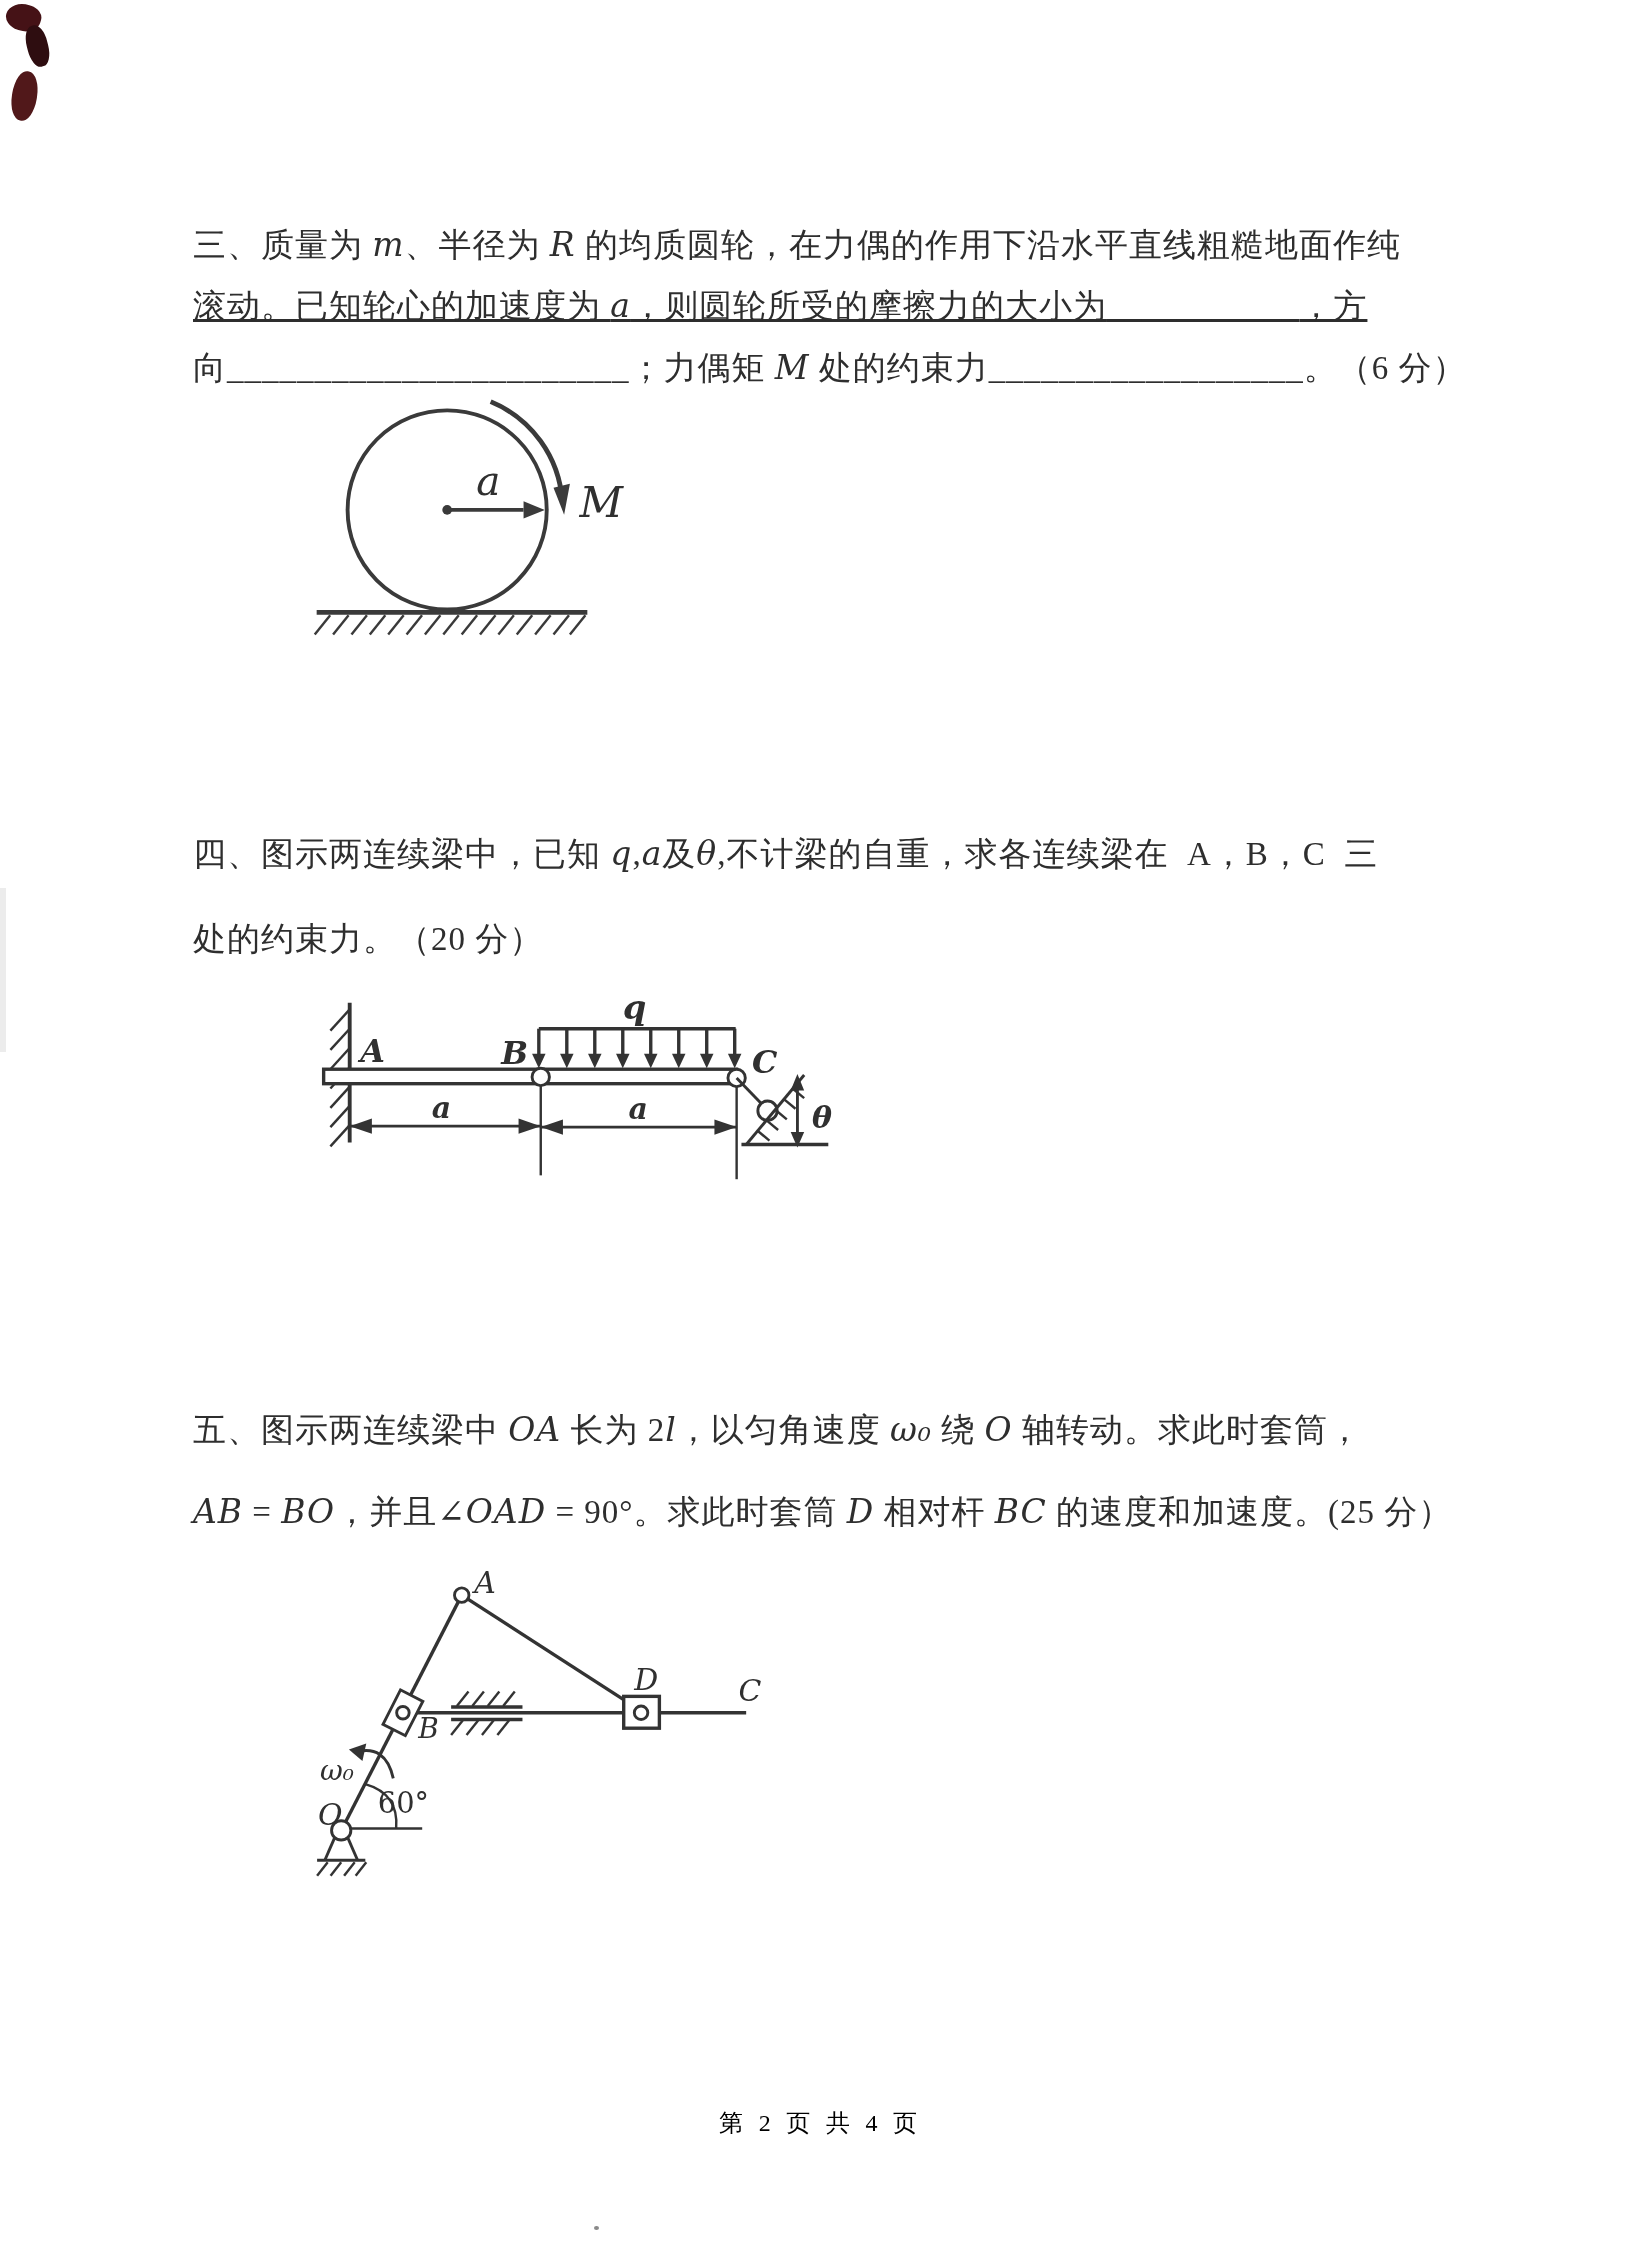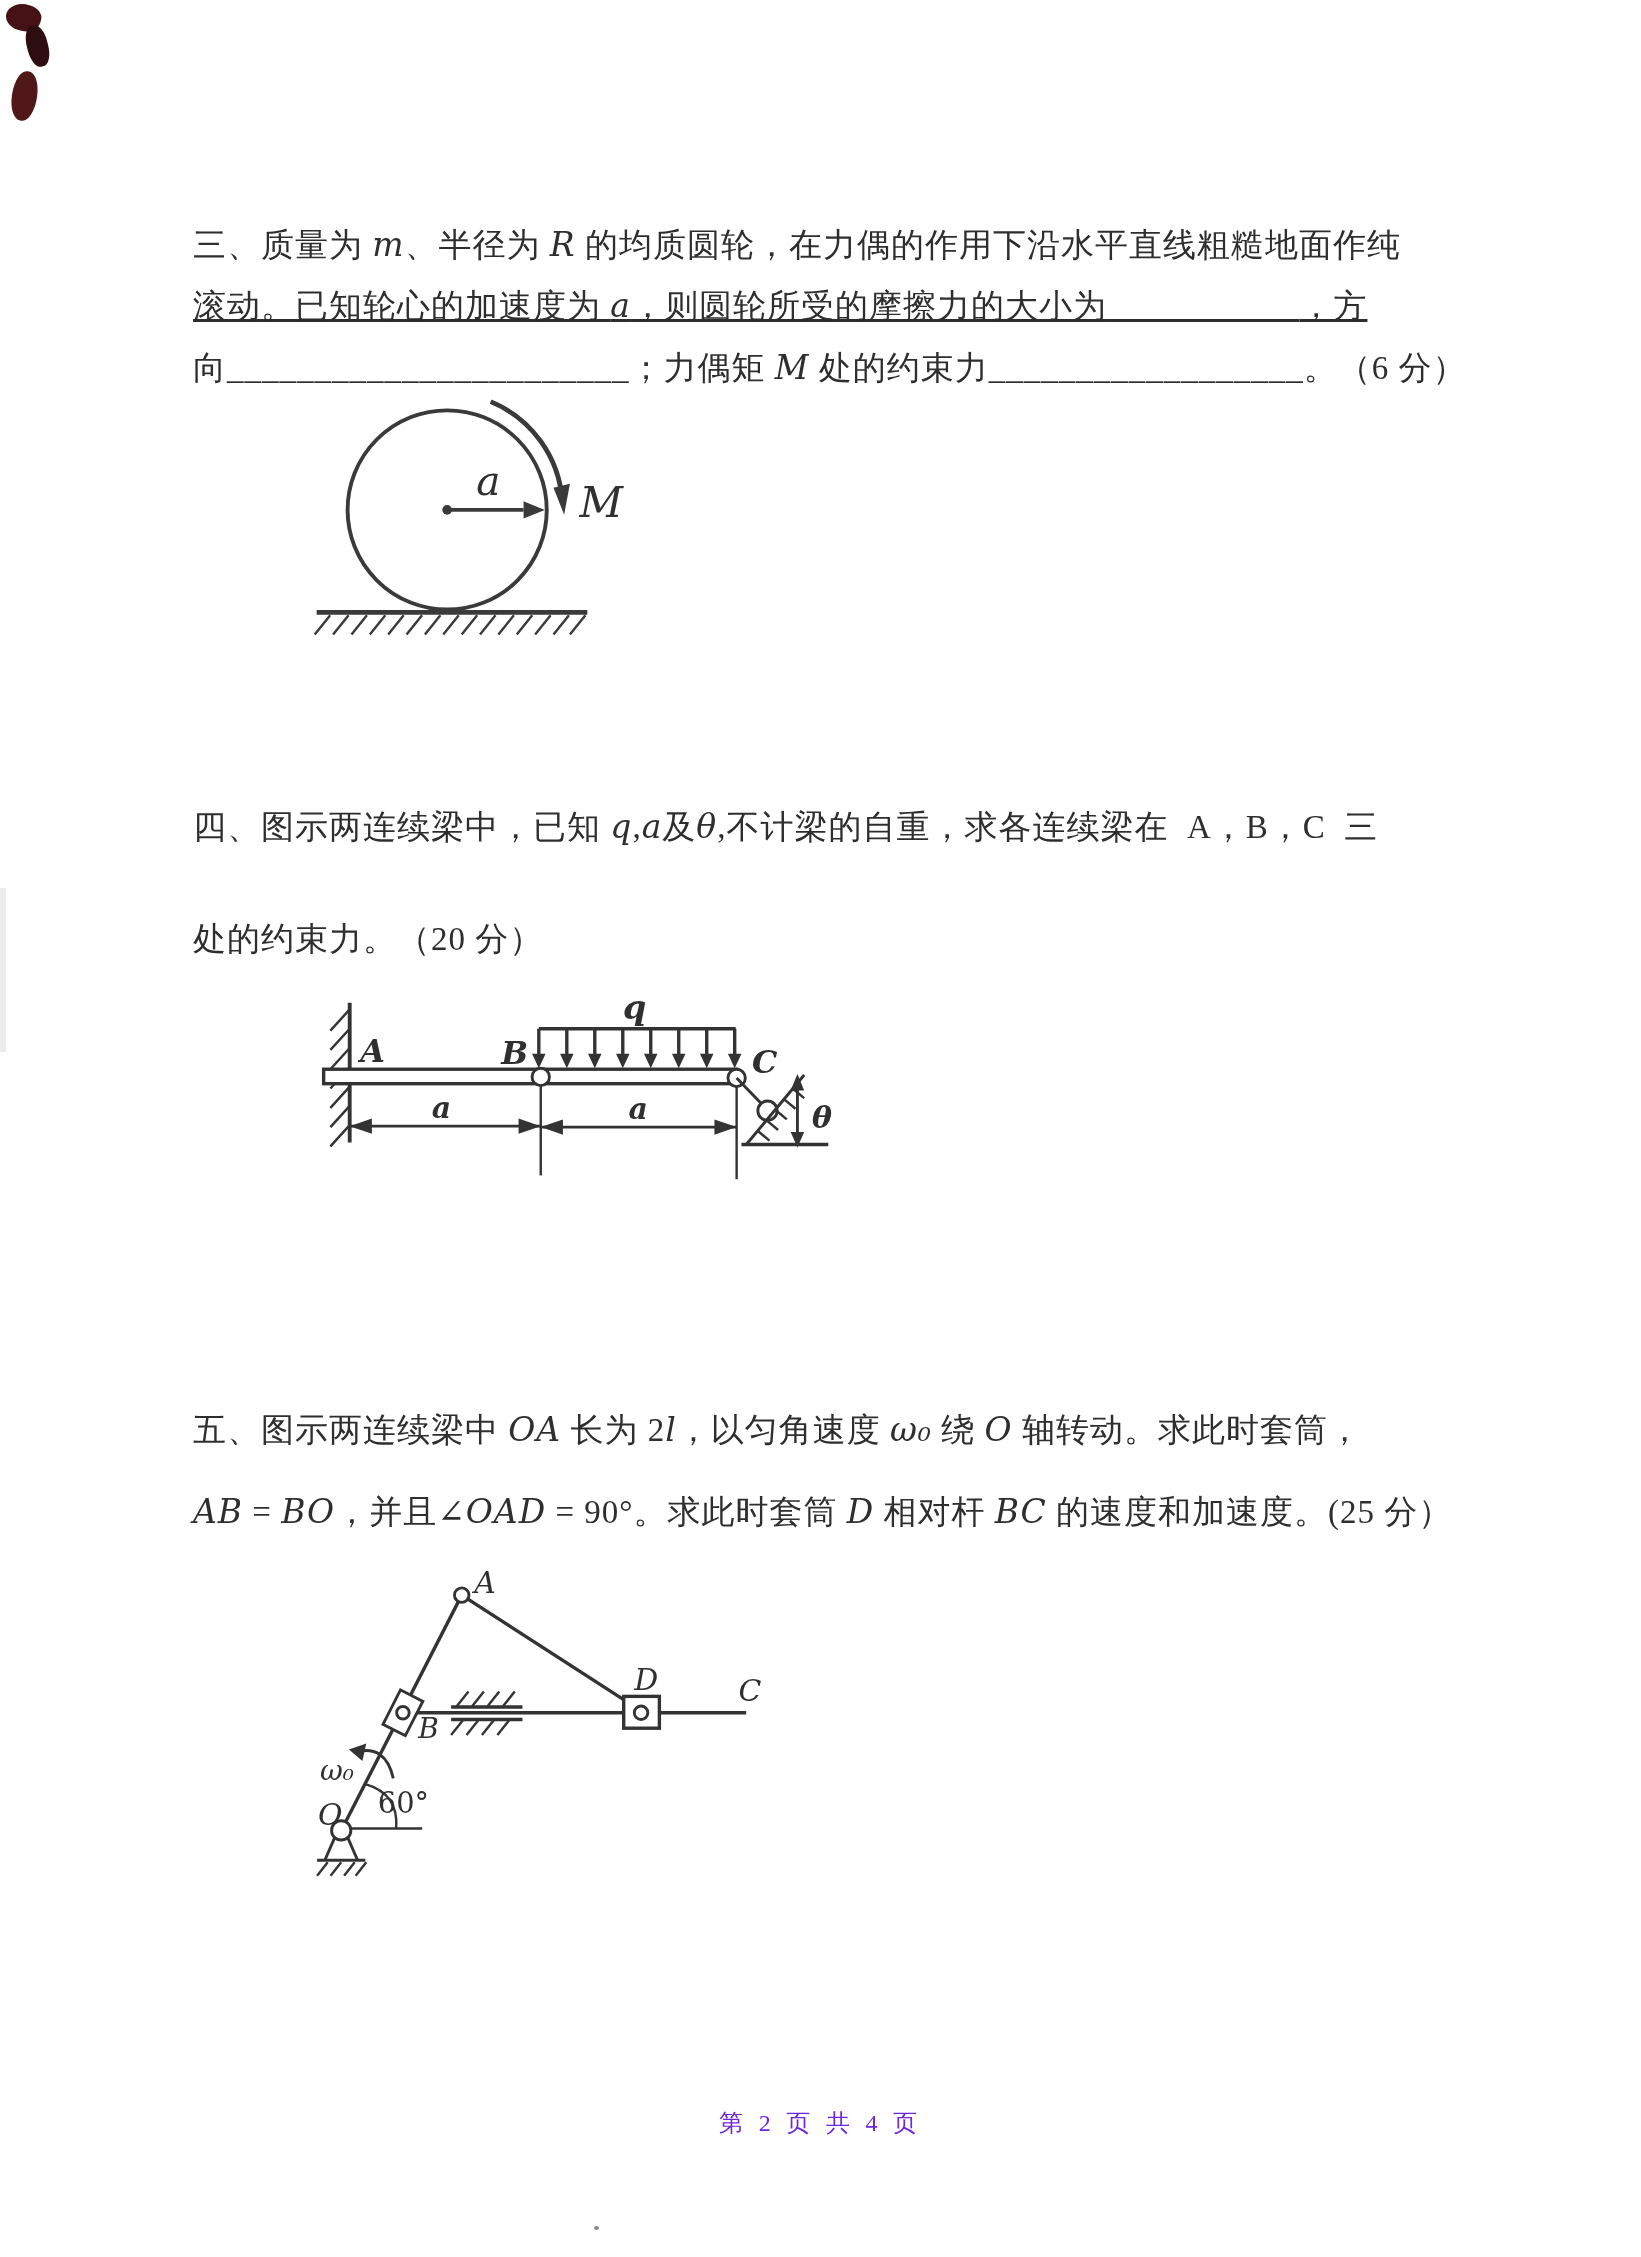--- a/index.html
+++ b/index.html
@@ -3,21 +3,21 @@
 <meta charset="utf-8">
 <style>
   html,body{margin:0;padding:0;}
   body{
     width:1641px;height:2257px;position:relative;background:#ffffff;
     font-family:"Liberation Serif","DejaVu Serif",serif;color:#2e2e2e;
     overflow:hidden;
   }
   .line{position:absolute;font-size:33px;letter-spacing:1px;white-space:pre;line-height:1;margin-top:23px;}
   .line .it{font-style:italic;font-family:"DejaVu Serif","Liberation Serif",serif;}
-  .footer{position:absolute;left:0;width:100%;text-align:center;font-size:24px;letter-spacing:4.8px;color:#6d28d9;}
+  .footer{position:absolute;left:0;width:100%;text-align:center;font-size:24px;letter-spacing:4.8px;color:#000000;}
   svg{position:absolute;overflow:visible;}
   svg text{font-family:"DejaVu Serif","Liberation Serif",serif;fill:#303030;}
   .figlab{font-style:italic;}
   .figlab-b{font-style:italic;font-weight:bold;}
   .stain{position:absolute;background:#451216;}
   .smudge{position:absolute;background:#ececec;}
   .dot{position:absolute;width:4.8px;height:3.9px;border-radius:50%;background:#8a8a8a;}
 </style>
 </head>
 <body>
@@ -55,21 +55,21 @@
         <line x1="233" y1="232" x2="217" y2="252"></line>
       <line x1="252" y1="232" x2="236" y2="252"></line>
         <line x1="271" y1="232" x2="255" y2="252"></line>
       <line x1="288" y1="232" x2="272" y2="252"></line>
     </g>
   </g>
   <text class="figlab" x="175" y="108" font-size="42">a</text>
   <text class="figlab" x="282" y="130" font-size="44">M</text>
 </svg>
 
-<div class="line" style="left:193px;top:787px;"><span>四、图示两连续梁中，已知 </span><span class="it">q</span><span>,</span><span class="it">a</span><span>及</span><span class="it">θ</span><span>,不计梁的自重，求各连续梁在  A，B，C  三</span></div>
+<div class="line" style="left:193px;top:814px;"><span>四、图示两连续梁中，已知 </span><span class="it">q</span><span>,</span><span class="it">a</span><span>及</span><span class="it">θ</span><span>,不计梁的自重，求各连续梁在  A，B，C  三</span></div>
 <div class="line" style="left:193px;top:900px;text-align:center;"><span>处的约束力。（20 分）</span></div>
 
 <svg style="left:314px;top:990px;" width="550" height="198" viewBox="0 0 570 205">
   <g stroke="#333333" fill="none">
 
     <line x1="37" y1="13" x2="37" y2="158" stroke-width="4"></line>
     <g stroke-width="2.5">
       <line x1="37" y1="20" x2="17" y2="42"></line>
         <line x1="37" y1="40" x2="17" y2="62"></line>
       <line x1="37" y1="60" x2="17" y2="82"></line>

